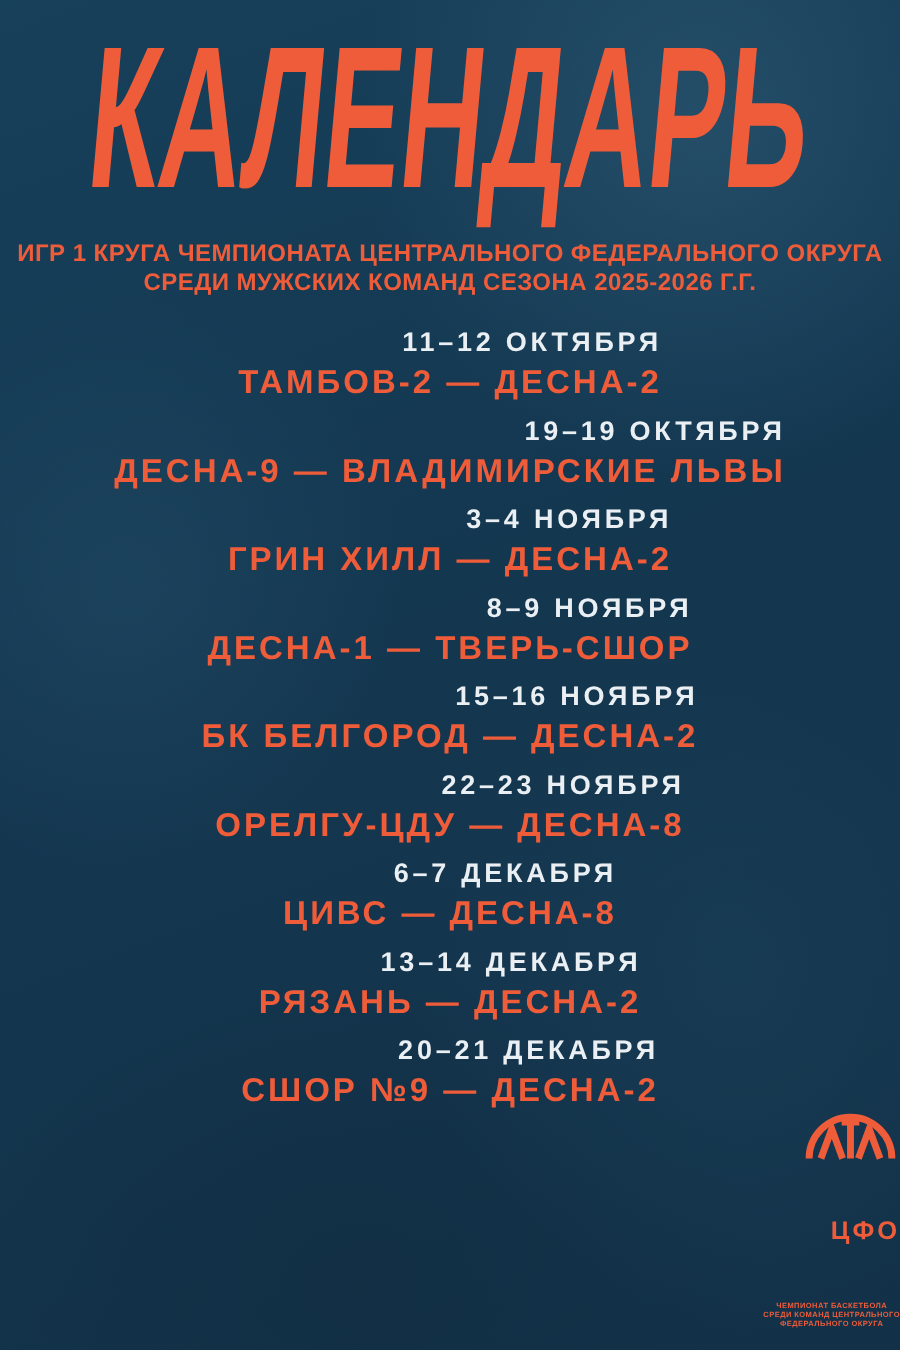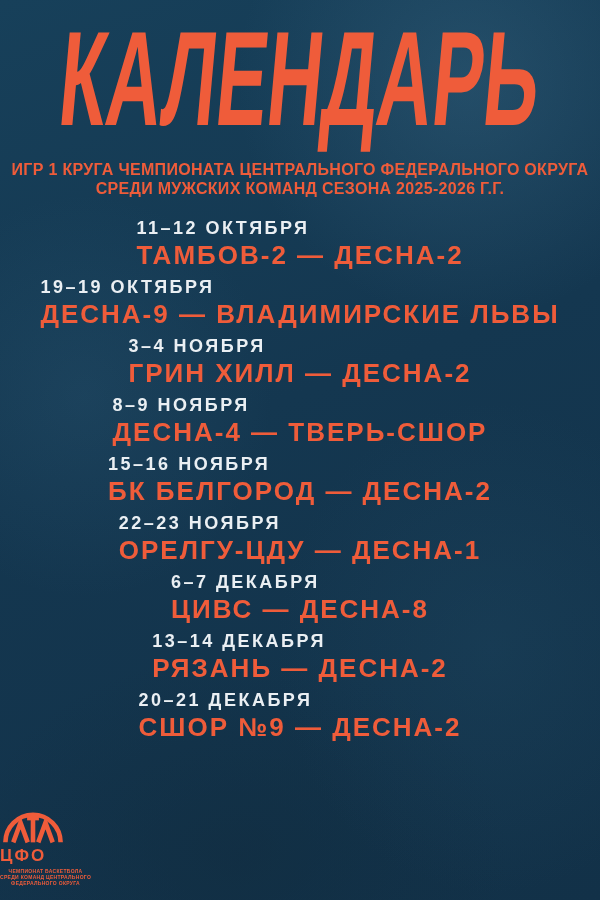--- a/index.html
+++ b/index.html
@@ -47,49 +47,50 @@
     white-space: nowrap;
   }
 
   .schedule {
     margin-top: 20px;
     display: flex;
     flex-direction: column;
     align-items: center;
   }
 
-  .entry { text-align: left; margin-bottom: 8px; }
+  .entry { text-align: right; margin-bottom: 8px; }
 
   .entry .dates {
     color: var(--date-white);
     font-weight: bold;
     font-size: 18px;
     line-height: 20px;
     letter-spacing: 2.5px;
     margin-bottom: 3px;
     white-space: nowrap;
   }
 
   .entry .match {
     color: var(--accent);
     font-weight: bold;
-    font-size: 26px;
+    font-size: 22px;
     line-height: 28px;
     letter-spacing: 2px;
     white-space: nowrap;
   }
 
   .footer {
     position: absolute;
     left: 0;
     right: 0;
     bottom: 14px;
     display: flex;
     flex-direction: column;
-    align-items: flex-start;
+    align-items: flex-end;
+    gap: 35px;
   }
 
   .logo-mark { display: block; }
 
   .logo-text {
     margin-top: 2px;
     color: var(--accent);
     font-weight: bold;
     font-size: 17px;
     line-height: 18px;
@@ -130,31 +131,31 @@
         <div class="match">ДЕСНА-9 — ВЛАДИМИРСКИЕ ЛЬВЫ</div>
       </div>
 
       <div class="entry">
         <div class="dates">3–4 НОЯБРЯ</div>
         <div class="match">ГРИН ХИЛЛ — ДЕСНА-2</div>
       </div>
 
       <div class="entry">
         <div class="dates">8–9 НОЯБРЯ</div>
-        <div class="match">ДЕСНА-4 — ТВЕРЬ-СШОР</div>
+        <div class="match">ДЕСНА-1 — ТВЕРЬ-СШОР</div>
       </div>
 
       <div class="entry">
         <div class="dates">15–16 НОЯБРЯ</div>
         <div class="match">БК БЕЛГОРОД — ДЕСНА-2</div>
       </div>
 
       <div class="entry">
         <div class="dates">22–23 НОЯБРЯ</div>
-        <div class="match">ОРЕЛГУ-ЦДУ — ДЕСНА-1</div>
+        <div class="match">ОРЕЛГУ-ЦДУ — ДЕСНА-8</div>
       </div>
 
 
       <div class="entry">
         <div class="dates">6–7 ДЕКАБРЯ</div>
         <div class="match">ЦИВС — ДЕСНА-8</div>
       </div>
 
       <div class="entry">
         <div class="dates">13–14 ДЕКАБРЯ</div>

